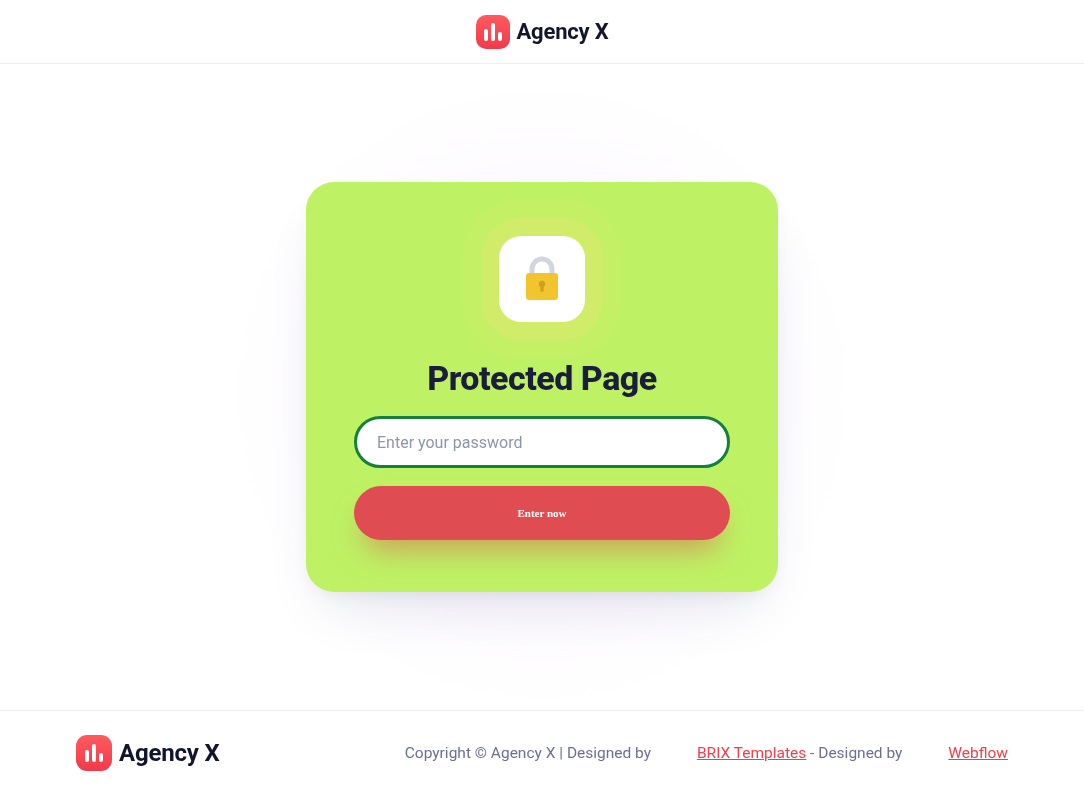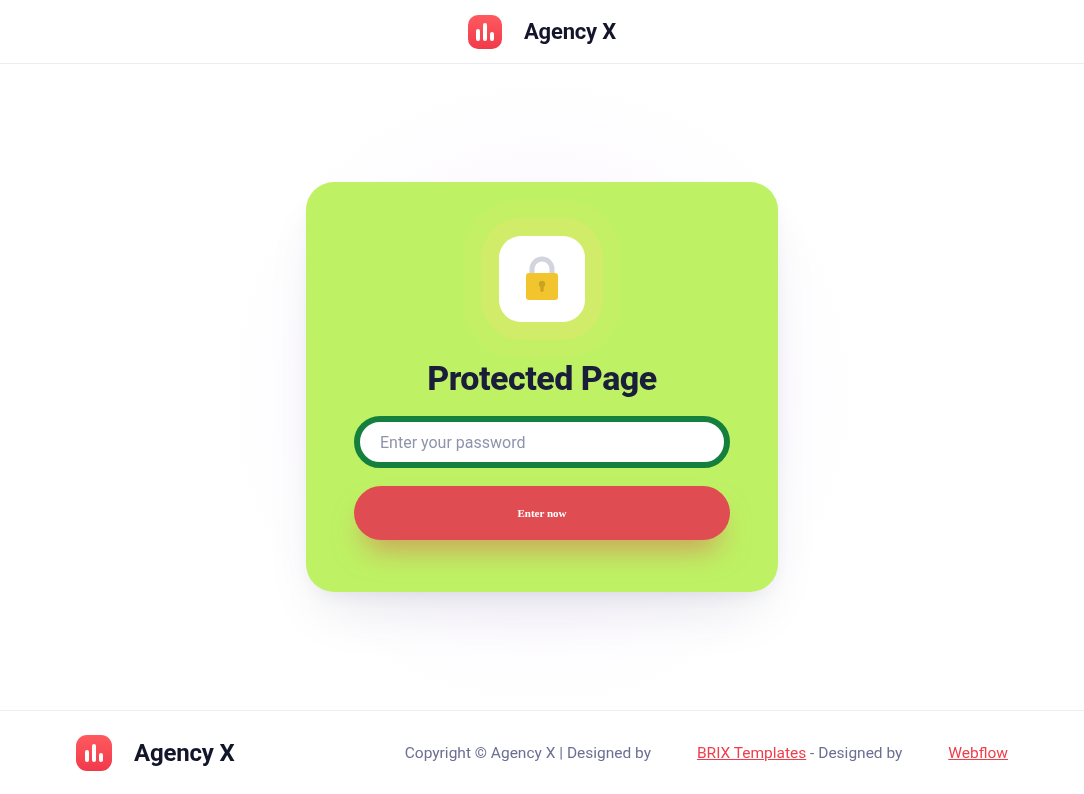--- a/index.html
+++ b/index.html
@@ -17,21 +17,21 @@
   .header {
     height: 64px;
     border-bottom: 1px solid #eceef3;
     display: flex;
     align-items: center;
     justify-content: center;
   }
   .logo {
     display: flex;
     align-items: center;
-    gap: 22px;
+    gap: 7px;
   }
   .logo-mark {
     width: 34px;
     height: 34px;
     background: linear-gradient(180deg, #ff5a5f 0%, #f1394b 100%);
     border-radius: 10px;
     display: flex;
     align-items: flex-end;
     justify-content: center;
     gap: 3px;
@@ -106,21 +106,21 @@
     font-size: 16px;
     line-height: 1.55;
     color: #6b7091;
     max-width: 340px;
     margin: 0 auto 34px;
   }
 
   .pw-input {
     width: 100%;
     height: 52px;
-    border: 6px solid #15803d;
+    border: 3px solid #15803d;
     border-radius: 28px;
     padding: 0 20px;
     font-size: 16px;
     color: #3b3f59;
     outline: none;
     margin-bottom: 18px;
     caret-color: #e35a5f;
     font-family: inherit;
   }
   .pw-input::placeholder { color: #8f94ad; }

